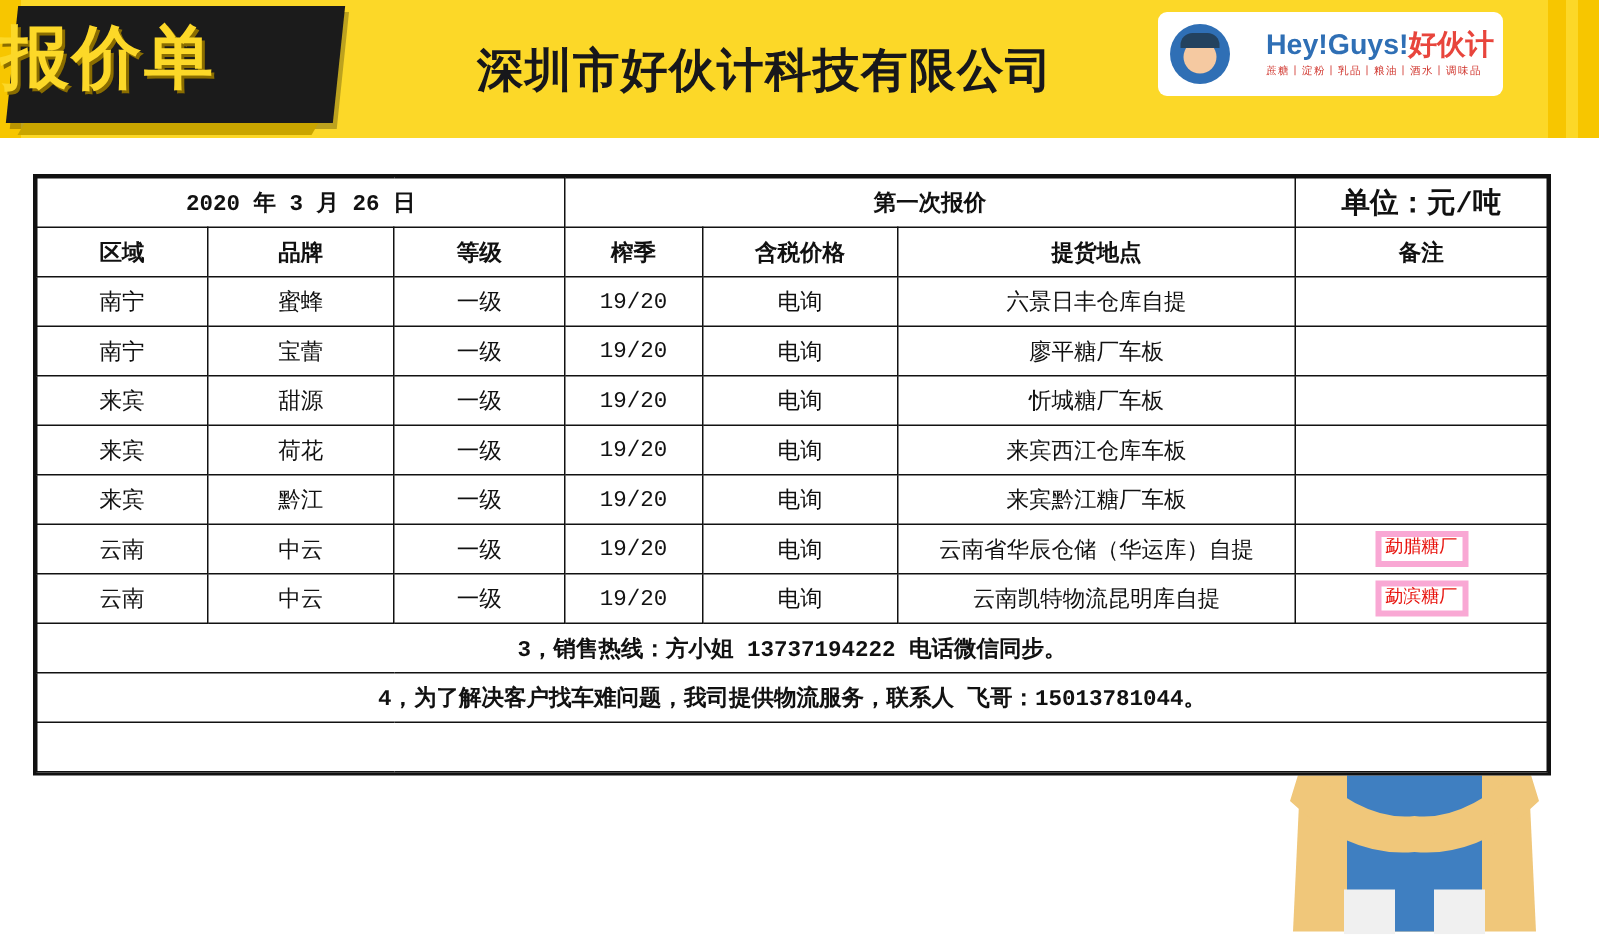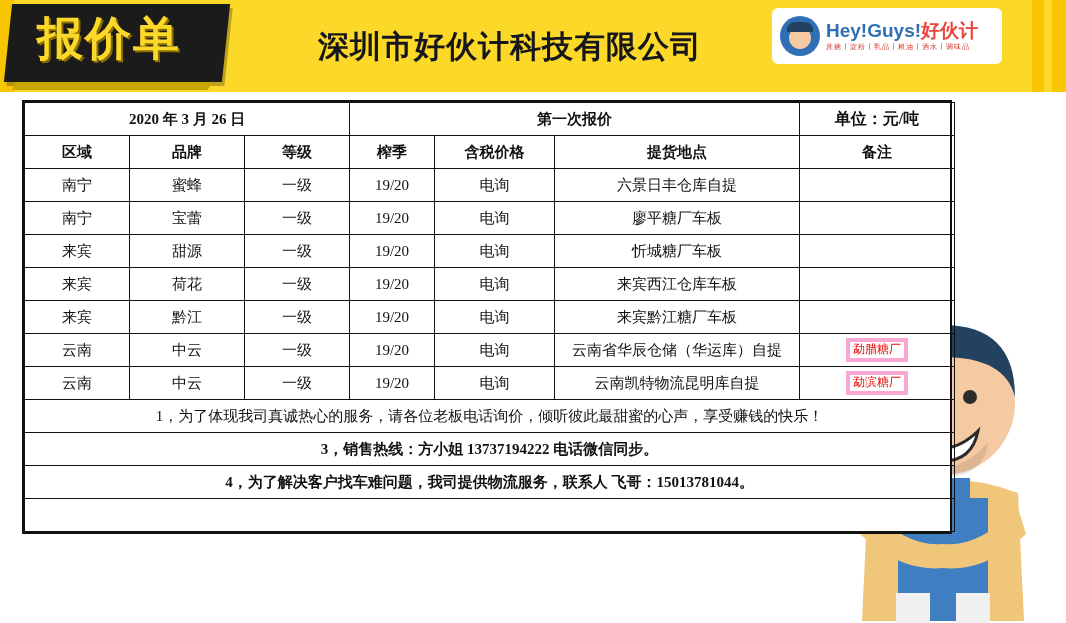--- a/index.html
+++ b/index.html
@@ -34,21 +34,21 @@
     position: absolute;
     left: 8px; top: 4px;
     width: 218px; height: 78px;
     background: #1b1b1b;
     transform: skewX(-6deg);
     box-shadow: 3px 4px 0 rgba(0,0,0,0.25);
   }
   .banner-inner {
     position: absolute;
     left: 0; top: 0; width: 218px; height: 78px;
-    display: flex; align-items: center; justify-content: center;
+    display: flex; align-items: center; justify-content: flex-start;
   }
   .banner-text {
     font-family: "Liberation Sans", "DejaVu Sans", sans-serif;
     font-weight: bold;
     font-size: 46px;
     color: #fcd828;
     letter-spacing: 2px;
     transform: skewX(0deg);
     text-shadow: 2px 2px 0 #8a6d00;
   }
@@ -100,21 +100,21 @@
   }
   .logo-avatar::before {
     content: "";
     position: absolute;
     left: 7px; top: 6px;
     width: 26px; height: 10px;
     border-radius: 8px 8px 0 0;
     background: #23425f;
     z-index: 2;
   }
-  .logo-texts { margin-left: 6px; line-height: 1; }
+  .logo-texts { margin-left: 24px; line-height: 1; }
   .logo-main {
     font-family: "Liberation Sans", "DejaVu Sans", sans-serif;
     font-size: 19px; font-weight: bold; color: #2f6fb5;
     white-space: nowrap;
   }
   .logo-main .cn { color: #e8453c; }
   .logo-sub {
     margin-top: 4px;
     font-size: 7px; color: #d0342c;
     letter-spacing: 1px;
@@ -133,46 +133,47 @@
   
   .mascot {
     position: absolute;
     right: 18px; bottom: 0;
     width: 210px; height: 330px;
     z-index: 1;
   }
   
   .doc {
     position: absolute;
-    left: 22px; top: 100px;
-    width: 930px;
+    left: 22px; top: 116px;
+    width: 1012px;
     border: 2px solid #111;
     background: #fff;
     box-sizing: border-box;
     z-index: 3;
+    font-family: Liberation Mono, monospace;
   }
   table.main {
     border-collapse: collapse;
     width: 100%;
     table-layout: fixed;
   }
   table.main td {
     border: 1px solid #111;
     text-align: center;
     font-size: 15px;
     color: #111;
     padding: 0;
     height: 32px;
   }
   .titlerow td {
     height: 44px;
     font-size: 18px;
     font-weight: bold;
   }
-  .titlerow .unit { font-weight: bold; font-size: 16px; }
+  .titlerow .unit { font-weight: bold; font-size: 19px; }
   .headrow td {
     height: 34px;
     font-size: 18px;
     font-weight: bold;
   }
   .cell-date { text-align: center; }
   .cell-left { text-align: left; padding-left: 10px; }
   .small { font-size: 13px; }
   .red { color: #e8130d; margin-top: 32px; }
   .remark-box {
@@ -330,23 +331,20 @@
           <td>云南</td>
           <td>中云</td>
           <td>一级</td>
           <td class="small">19/20</td>
           <td class="red">电询</td>
           <td class="cell-left">云南凯特物流昆明库自提</td>
           <td><span class="remark-box">勐滨糖厂</span></td>
         </tr>
 
         <tr class="notes">
-          <td colspan="7">1，为了体现我司真诚热心的服务，请各位老板电话询价，倾听彼此最甜蜜的心声，享受赚钱的快乐！</td>
-        </tr>
-        <tr class="notes">
           <td colspan="7" class="b">3，销售热线：方小姐   13737194222        电话微信同步。</td>
         </tr>
         <tr class="notes">
           <td colspan="7" class="b">4，为了解决客户找车难问题，我司提供物流服务，联系人 飞哥：15013781044。</td>
         </tr>
         <tr class="bottom-spacer">
           <td colspan="7"></td>
         </tr>
       </tbody>
     </table>

